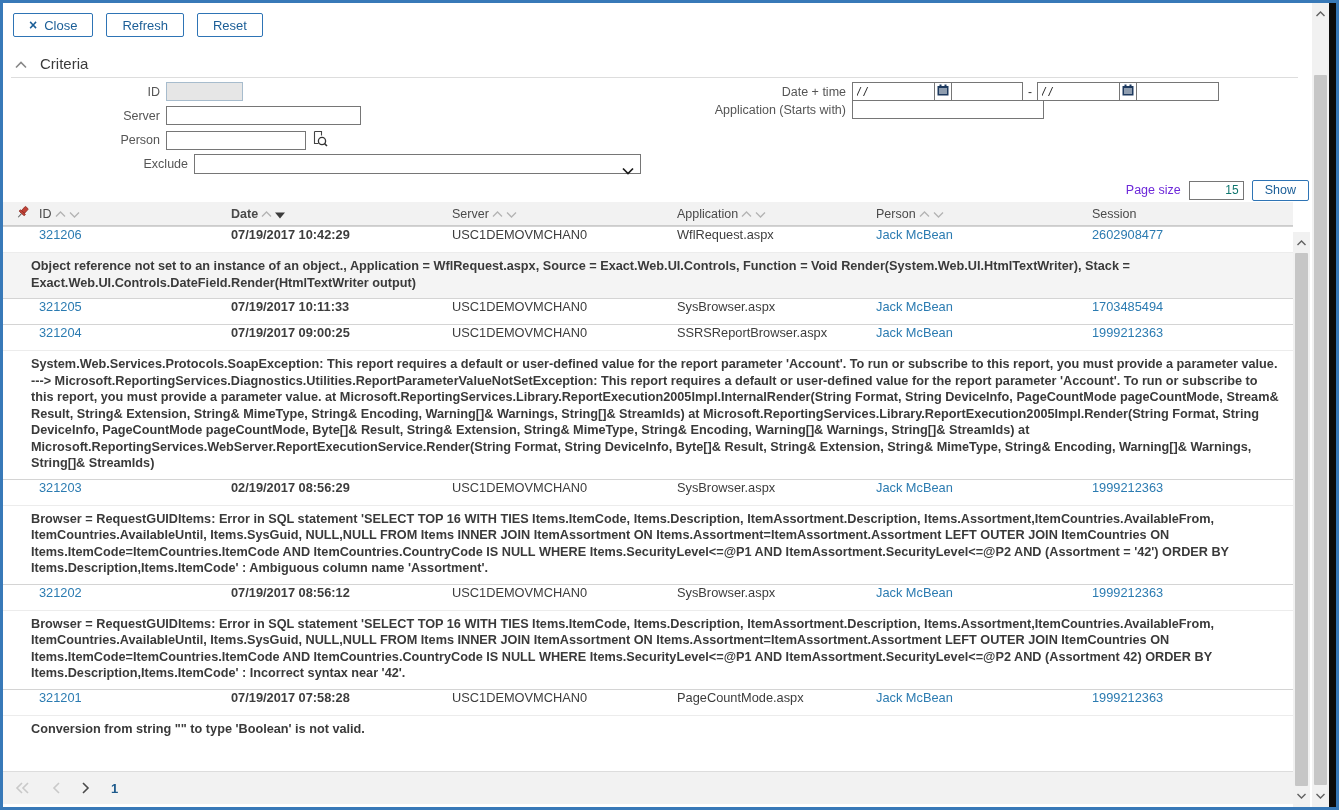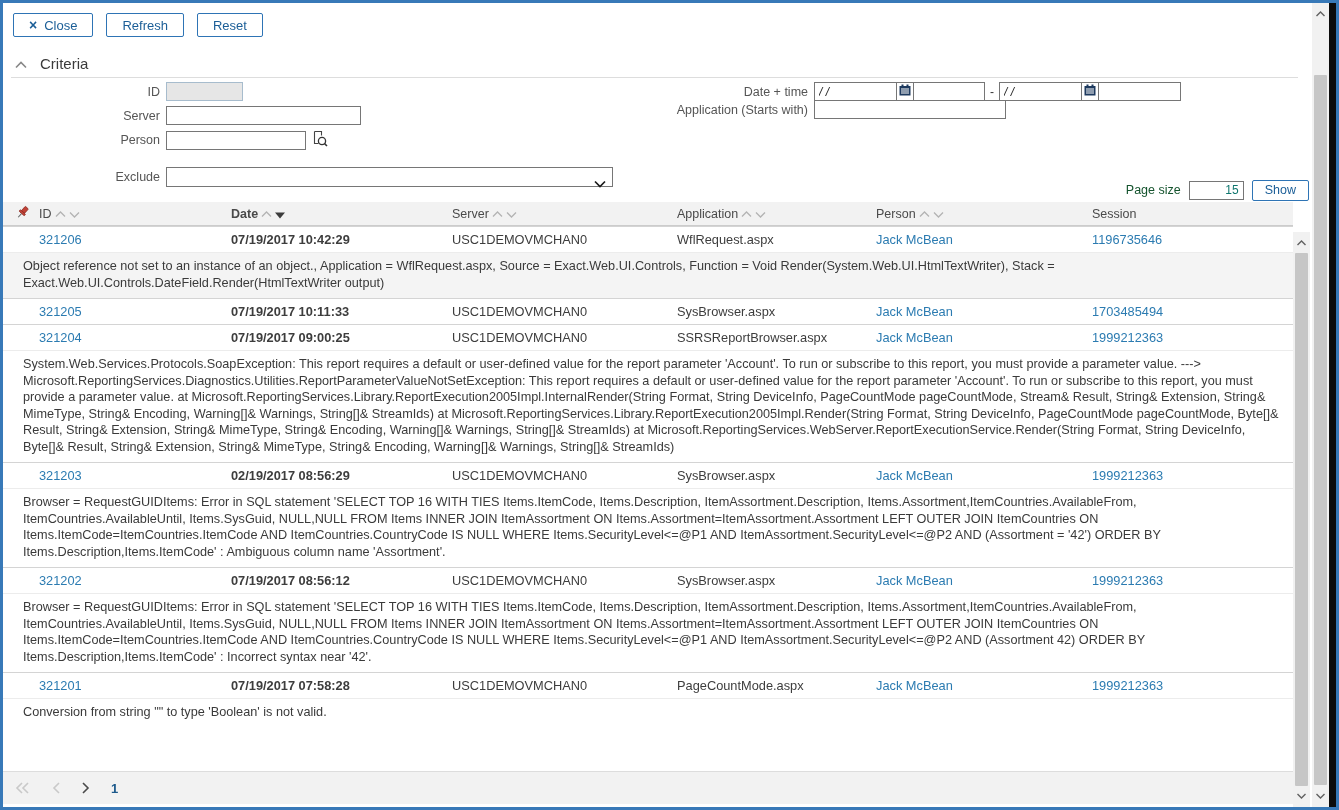--- a/index.html
+++ b/index.html
@@ -29,54 +29,54 @@
   
   .crit-head{position:absolute;top:52px;left:12px;display:flex;align-items:center;gap:13px;
              font-size:15px;color:#3a3a3a;}
   .crit-rule{position:absolute;top:74px;left:8px;width:1287px;border-top:1px solid #ddd;}
   .frow{position:absolute;display:flex;align-items:center;}
   .flabel{font-size:12.5px;color:#555;text-align:right;}
   .inp{border:1px solid #767676;background:#fff;height:19px;font-size:12px;padding:0 4px;
        font-family:"Liberation Sans",sans-serif;color:#0f766e;}
   .inp:disabled,.inp.disabled{background:#e6e6e6;border-color:#a7bccd;}
   .lbl-left{width:157px;}
-  .lbl-right{width:805px;}
+  .lbl-right{width:805px;margin-left:38px;}
   .gap6{width:6px;flex:none;}
   .datebox{display:flex;align-items:center;}
   .date-inp{width:83px;font-style:italic;color:#222;}
   .time-inp{width:72px;margin-left:-1px;}
   .cal-btn{width:18px;height:19px;margin-left:-1px;border:1px solid #767676;background:#fff;
            display:flex;align-items:center;justify-content:center;cursor:pointer;}
   .range-dash{padding:0 5px;color:#333;font-size:12px;}
   .lookup-btn{width:20px;height:20px;margin-left:3px;background:#fff;border:none;display:flex;
               align-items:center;justify-content:center;cursor:pointer;}
   .select{position:relative;width:447px;height:20px;border:1px solid #767676;background:#fff;cursor:pointer;}
   .select .chev{position:absolute;right:6px;top:6px;}
   
   .pagesize-row{position:absolute;top:177px;right:27px;display:flex;align-items:center;gap:8px;}
-  .pagesize-row .flabel{width:auto;color:#14532d;}
+  .pagesize-row .flabel{width:auto;color:#6d28d9;}
   .ps-inp{width:55px;text-align:right;}
   .show-btn{padding:3px 12px;font-size:12.5px;}
   
   .grid{position:absolute;top:199px;left:0;width:1290px;height:569px;overflow:hidden;font-size:12.8px;}
   .thead{display:flex;align-items:center;height:24px;background:#f2f2f2;color:#4a4a4a;
          font-size:12.5px;border-bottom:1px solid #ccc;}
   .c{flex:none;padding-right:6px;white-space:nowrap;overflow:hidden;}
   .pin-c{width:36px;padding-left:12px;}
   .id-c{width:192px;}
   .date-c{width:221px;font-weight:bold;}
   .server-c{width:225px;}
   .app-c{width:199px;}
   .person-c{width:216px;}
   .session-c{flex:1;}
   .hcell{display:flex;align-items:center;gap:3px;}
-  .trow{display:flex;align-items:center;height:26px;border-top:1px solid #d4d4d4;background:#fff;color:#3d3d3d;}
+  .trow{display:flex;height:26px;border-top:1px solid #d4d4d4;background:#fff;color:#3d3d3d;}
   .trow:first-child{border-top:none;}
   .drow{border-top:1px solid #ececec;background:#fff;color:#3a3a3a;
-        padding:5px 12px 7px 20px;line-height:16.5px;font-size:12.7px;}
+        padding:5px 12px 7px 28px;line-height:16.5px;font-size:12.7px;font-weight:bold;}
   .drow.shaded{background:#f4f4f4;}
   a.lnk{color:#2b7bb1;text-decoration:none;cursor:pointer;}
   .sort-desc{margin-top:2px;}
   
   .footer{position:absolute;left:0;top:768px;width:1290px;height:33px;background:#f2f2f2;
           border-top:1px solid #ddd;display:flex;align-items:center;padding-left:12px;gap:20px;}
   .pg-ico{display:flex;align-items:center;cursor:pointer;}
   .pg-num{color:#1d5a8c;font-weight:bold;font-size:13px;}
 </style>
 </head>
@@ -125,21 +125,21 @@
       <span>
         <svg width="17" height="17" viewBox="0 0 17 17" fill="none">
           <path d="M3.5 1.5h7v4" stroke="#444" stroke-width="1.1"></path>
           <path d="M3.5 1.5v12h4" stroke="#444" stroke-width="1.1"></path>
           <circle cx="11" cy="11" r="3.6" stroke="#333" stroke-width="1.3"></circle>
           <line x1="13.6" y1="13.6" x2="16" y2="16" stroke="#333" stroke-width="1.5"></line>
         </svg>
       </span>
     </button>
   </div>
-  <div class="frow" style="top:164px;left:0;">
+  <div class="frow" style="top:151px;left:0;padding-left:28px;">
     <span class="flabel lbl-left">Exclude</span>
     <span class="gap6"></span>
     <div class="select">
       <span class="chev">
         <svg width="12" height="8" viewBox="0 0 12 8">
             <polyline points="1,1.5 6,6.5 11,1.5" fill="none" stroke="#1a1a1a" stroke-width="1.7"></polyline>
           </svg>
       </span>
     </div>
   </div>
@@ -266,21 +266,21 @@
         </div>
     </div>
 
     <div class="trow">
       <div class="c pin-c"></div>
       <div class="c id-c"><a class="lnk">321206</a></div>
       <div class="c date-c">07/19/2017 10:42:29</div>
       <div class="c server-c">USC1DEMOVMCHAN0</div>
       <div class="c app-c">WflRequest.aspx</div>
       <div class="c person-c"><a class="lnk">Jack McBean</a></div>
-      <div class="c session-c"><a class="lnk">1196735646</a></div>
+      <div class="c session-c"><a class="lnk">2602908477</a></div>
     </div>
     <div class="drow shaded">Object reference not set to an instance of an object., Application = WflRequest.aspx, Source = Exact.Web.UI.Controls, Function = Void Render(System.Web.UI.HtmlTextWriter), Stack = Exact.Web.UI.Controls.DateField.Render(HtmlTextWriter output)</div>
 
     <div class="trow">
       <div class="c pin-c"></div>
       <div class="c id-c"><a class="lnk">321205</a></div>
       <div class="c date-c">07/19/2017 10:11:33</div>
       <div class="c server-c">USC1DEMOVMCHAN0</div>
       <div class="c app-c">SysBrowser.aspx</div>
       <div class="c person-c"><a class="lnk">Jack McBean</a></div>

